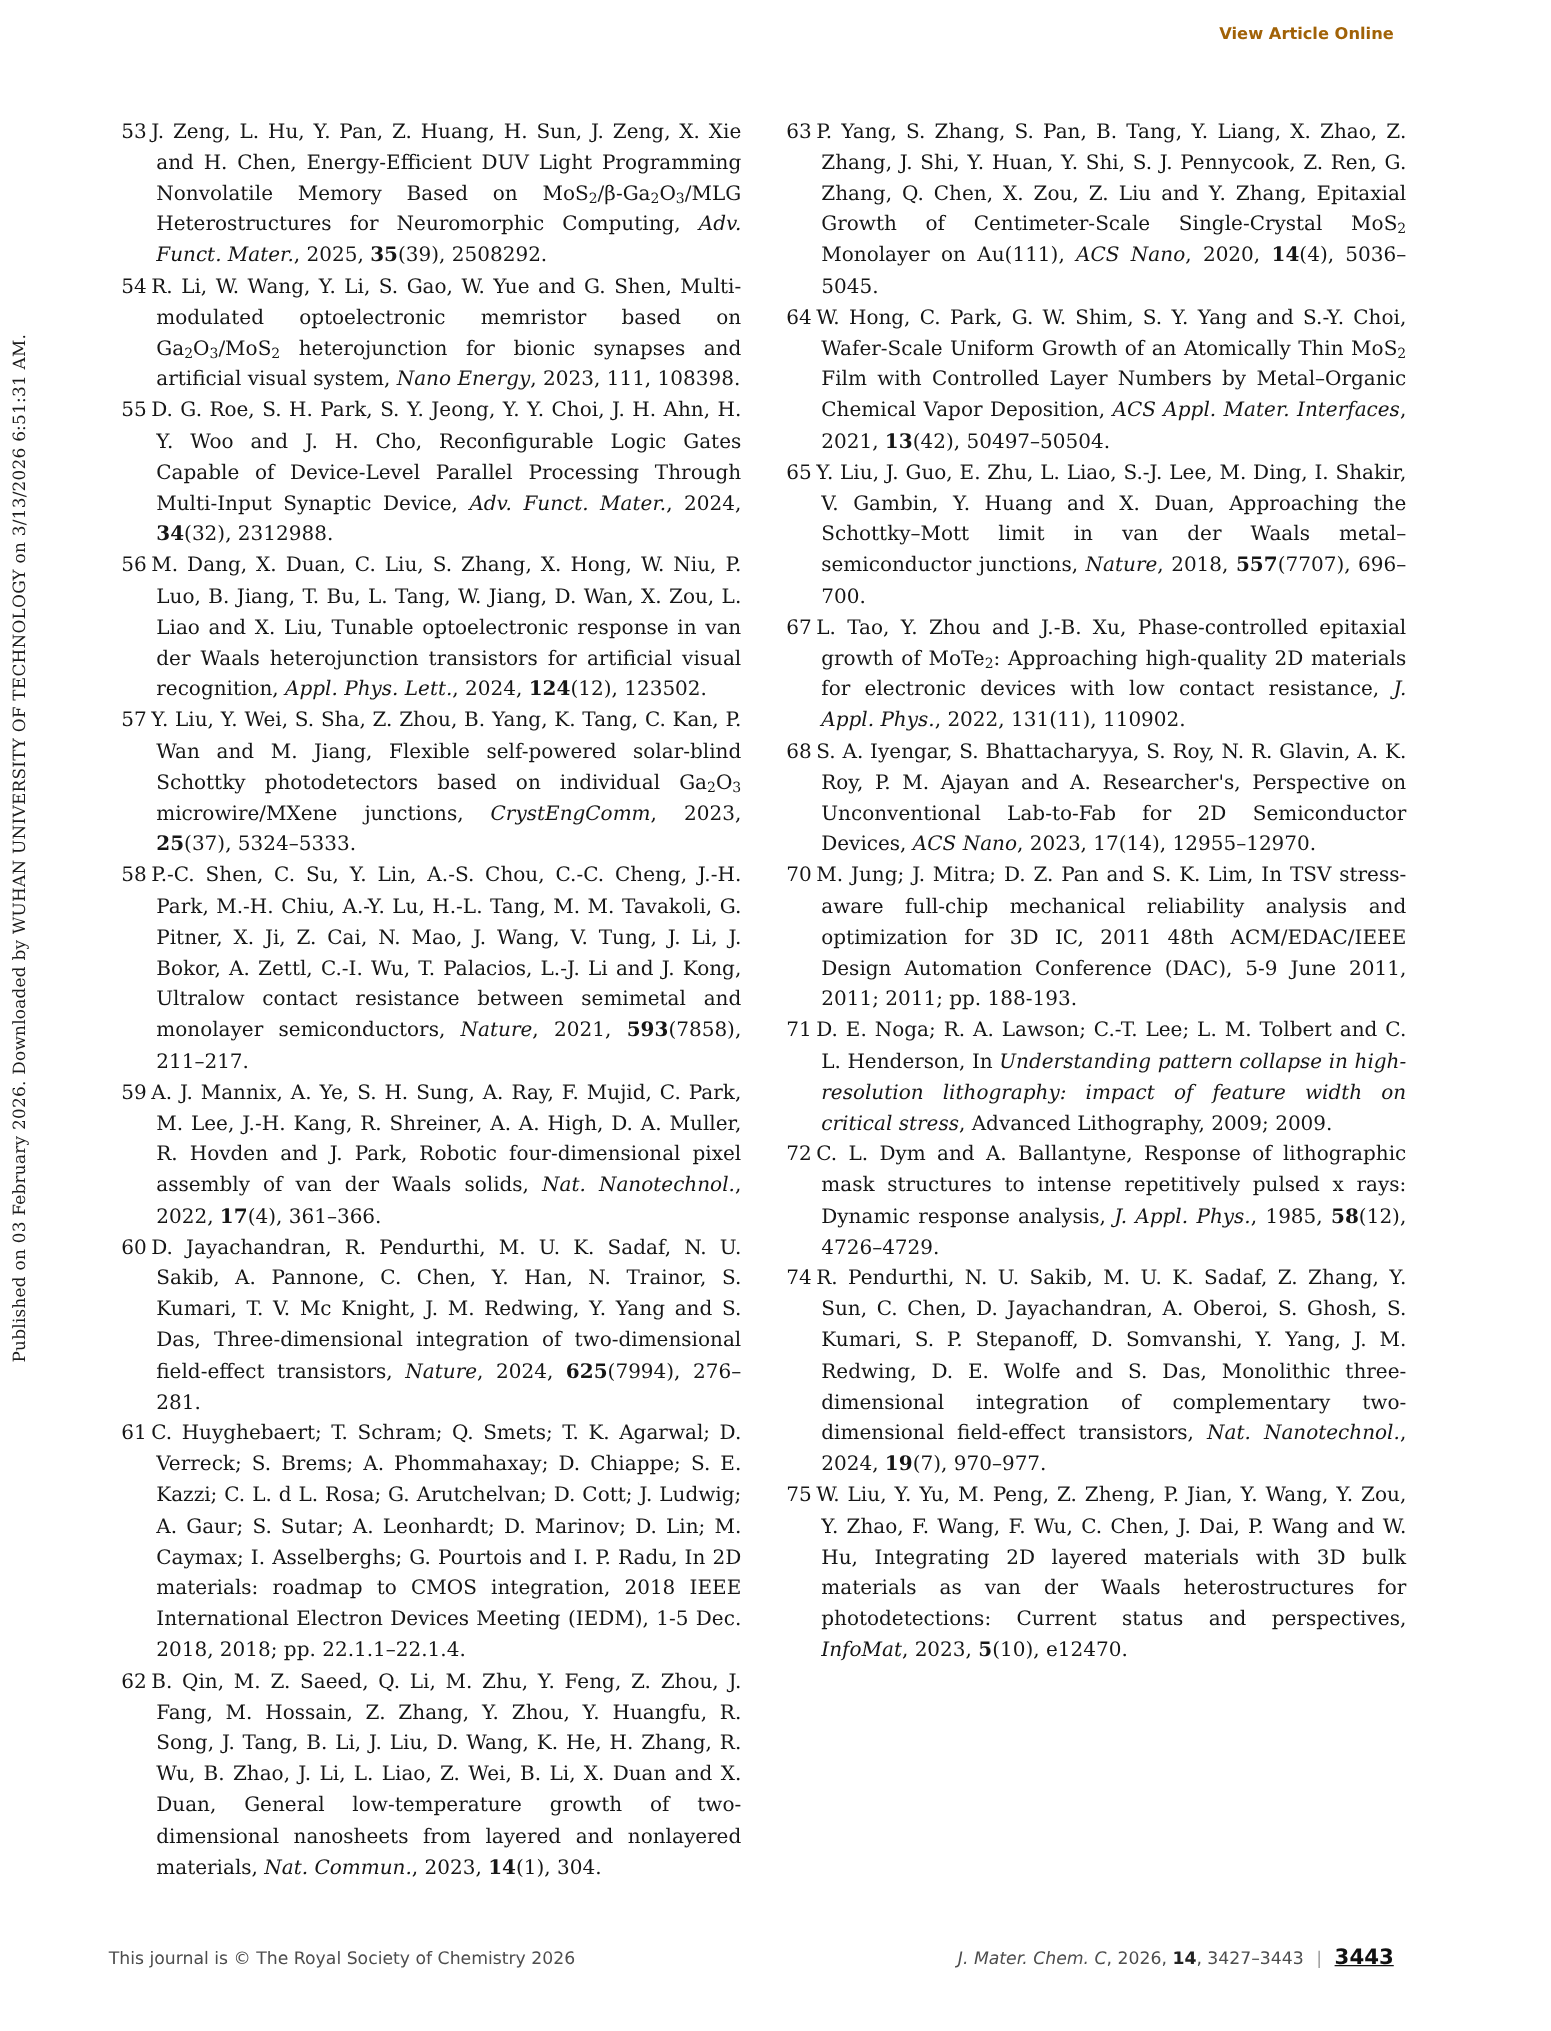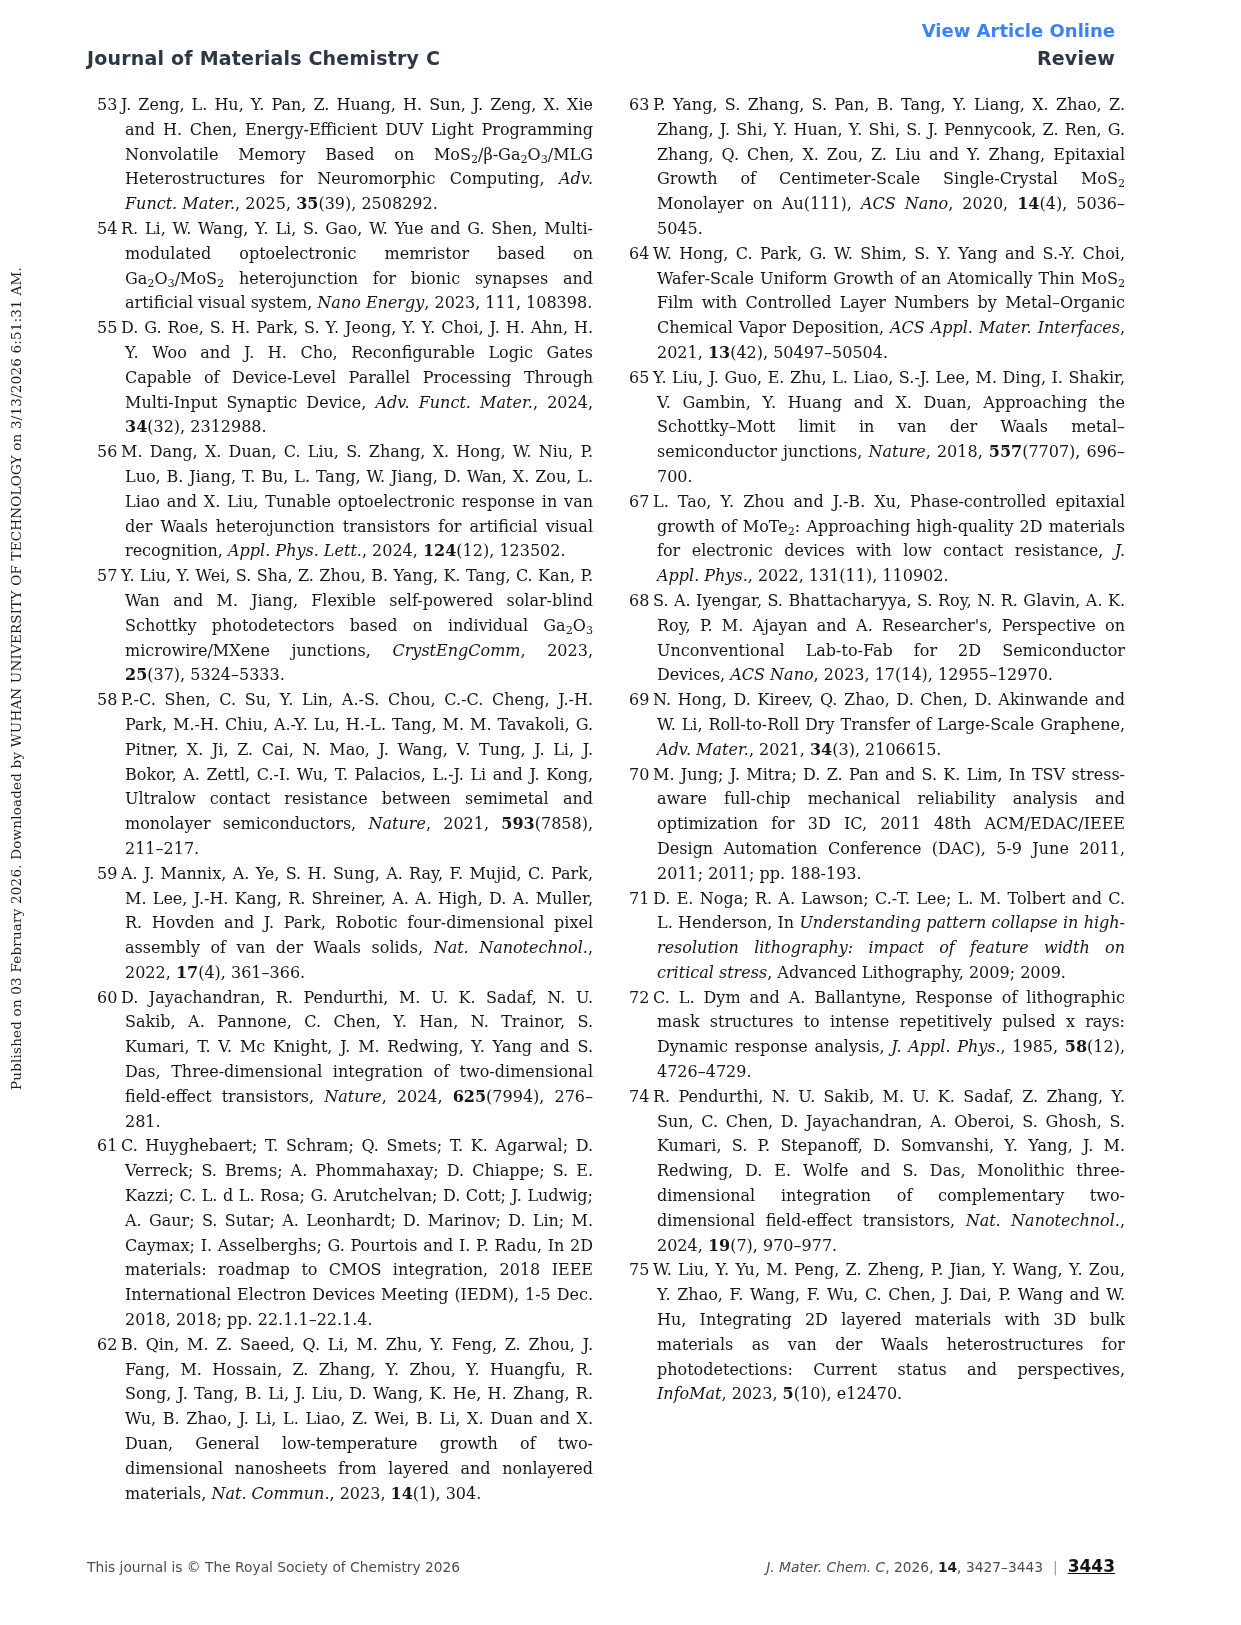--- a/index.html
+++ b/index.html
@@ -20,21 +20,21 @@
     font-family:"DejaVu Serif", serif;
     font-size:13.5px;
     letter-spacing:.2px;
     color:#1c1c1c;
     white-space:nowrap;
   }
   .view-online{
     position:absolute;
     top:20px;right:126px;
     font-family:"DejaVu Sans", sans-serif;
-    font-size:18px;font-weight:bold;color:#3b82f6;
+    font-size:13px;font-weight:bold;color:#a16207;
     text-decoration:none;
   }
   .header-row{
     position:absolute;
     top:47px;left:87px;width:1028px;
     display:flex;justify-content:space-between;align-items:baseline;
     font-family:"DejaVu Sans", sans-serif;
     font-weight:bold;font-size:19px;color:#2e3842;
     letter-spacing:.2px;
   }
@@ -69,45 +69,40 @@
 </style>
 </head>
 <body>
 
 <div class="page">
 
   <div class="side-note">Published on 03 February 2026. Downloaded by WUHAN UNIVERSITY OF TECHNOLOGY on 3/13/2026 6:51:31 AM.</div>
 
   <a class="view-online" href="#">View Article Online</a>
 
-  <div class="header-row">
-    <span>Journal of Materials Chemistry C</span>
-    <span>Review</span>
-  </div>
 
   <div class="columns">
     <div class="col">
         <div class="ref"><span class="num">53</span><span>J. Zeng, L. Hu, Y. Pan, Z. Huang, H. Sun, J. Zeng, X. Xie and H. Chen, Energy-Efficient DUV Light Programming Nonvolatile Memory Based on MoS</span><span class="sub">2</span><span>/β-Ga</span><span class="sub">2</span><span>O</span><span class="sub">3</span><span>/MLG Heterostructures for Neuromorphic Computing, </span><span class="i">Adv. Funct. Mater.</span><span>, 2025, </span><span class="b">35</span><span>(39), 2508292.</span></div>
         <div class="ref"><span class="num">54</span><span>R. Li, W. Wang, Y. Li, S. Gao, W. Yue and G. Shen, Multi-modulated optoelectronic memristor based on Ga</span><span class="sub">2</span><span>O</span><span class="sub">3</span><span>/MoS</span><span class="sub">2</span><span> heterojunction for bionic synapses and artificial visual system, </span><span class="i">Nano Energy</span><span>, 2023, 111, 108398.</span></div>
         <div class="ref"><span class="num">55</span><span>D. G. Roe, S. H. Park, S. Y. Jeong, Y. Y. Choi, J. H. Ahn, H. Y. Woo and J. H. Cho, Reconfigurable Logic Gates Capable of Device-Level Parallel Processing Through Multi-Input Synaptic Device, </span><span class="i">Adv. Funct. Mater.</span><span>, 2024, </span><span class="b">34</span><span>(32), 2312988.</span></div>
         <div class="ref"><span class="num">56</span><span>M. Dang, X. Duan, C. Liu, S. Zhang, X. Hong, W. Niu, P. Luo, B. Jiang, T. Bu, L. Tang, W. Jiang, D. Wan, X. Zou, L. Liao and X. Liu, Tunable optoelectronic response in van der Waals heterojunction transistors for artificial visual recognition, </span><span class="i">Appl. Phys. Lett.</span><span>, 2024, </span><span class="b">124</span><span>(12), 123502.</span></div>
         <div class="ref"><span class="num">57</span><span>Y. Liu, Y. Wei, S. Sha, Z. Zhou, B. Yang, K. Tang, C. Kan, P. Wan and M. Jiang, Flexible self-powered solar-blind Schottky photodetectors based on individual Ga</span><span class="sub">2</span><span>O</span><span class="sub">3</span><span> microwire/MXene junctions, </span><span class="i">CrystEngComm</span><span>, 2023, </span><span class="b">25</span><span>(37), 5324–5333.</span></div>
         <div class="ref"><span class="num">58</span><span>P.-C. Shen, C. Su, Y. Lin, A.-S. Chou, C.-C. Cheng, J.-H. Park, M.-H. Chiu, A.-Y. Lu, H.-L. Tang, M. M. Tavakoli, G. Pitner, X. Ji, Z. Cai, N. Mao, J. Wang, V. Tung, J. Li, J. Bokor, A. Zettl, C.-I. Wu, T. Palacios, L.-J. Li and J. Kong, Ultralow contact resistance between semimetal and monolayer semiconductors, </span><span class="i">Nature</span><span>, 2021, </span><span class="b">593</span><span>(7858), 211–217.</span></div>
         <div class="ref"><span class="num">59</span><span>A. J. Mannix, A. Ye, S. H. Sung, A. Ray, F. Mujid, C. Park, M. Lee, J.-H. Kang, R. Shreiner, A. A. High, D. A. Muller, R. Hovden and J. Park, Robotic four-dimensional pixel assembly of van der Waals solids, </span><span class="i">Nat. Nanotechnol.</span><span>, 2022, </span><span class="b">17</span><span>(4), 361–366.</span></div>
         <div class="ref"><span class="num">60</span><span>D. Jayachandran, R. Pendurthi, M. U. K. Sadaf, N. U. Sakib, A. Pannone, C. Chen, Y. Han, N. Trainor, S. Kumari, T. V. Mc Knight, J. M. Redwing, Y. Yang and S. Das, Three-dimensional integration of two-dimensional field-effect transistors, </span><span class="i">Nature</span><span>, 2024, </span><span class="b">625</span><span>(7994), 276–281.</span></div>
         <div class="ref"><span class="num">61</span><span>C. Huyghebaert; T. Schram; Q. Smets; T. K. Agarwal; D. Verreck; S. Brems; A. Phommahaxay; D. Chiappe; S. E. Kazzi; C. L. d L. Rosa; G. Arutchelvan; D. Cott; J. Ludwig; A. Gaur; S. Sutar; A. Leonhardt; D. Marinov; D. Lin; M. Caymax; I. Asselberghs; G. Pourtois and I. P. Radu, In 2D materials: roadmap to CMOS integration, 2018 IEEE International Electron Devices Meeting (IEDM), 1-5 Dec. 2018, 2018; pp. 22.1.1–22.1.4.</span></div>
         <div class="ref"><span class="num">62</span><span>B. Qin, M. Z. Saeed, Q. Li, M. Zhu, Y. Feng, Z. Zhou, J. Fang, M. Hossain, Z. Zhang, Y. Zhou, Y. Huangfu, R. Song, J. Tang, B. Li, J. Liu, D. Wang, K. He, H. Zhang, R. Wu, B. Zhao, J. Li, L. Liao, Z. Wei, B. Li, X. Duan and X. Duan, General low-temperature growth of two-dimensional nanosheets from layered and nonlayered materials, </span><span class="i">Nat. Commun.</span><span>, 2023, </span><span class="b">14</span><span>(1), 304.</span></div>
       </div>
     <div class="col">
         <div class="ref"><span class="num">63</span><span>P. Yang, S. Zhang, S. Pan, B. Tang, Y. Liang, X. Zhao, Z. Zhang, J. Shi, Y. Huan, Y. Shi, S. J. Pennycook, Z. Ren, G. Zhang, Q. Chen, X. Zou, Z. Liu and Y. Zhang, Epitaxial Growth of Centimeter-Scale Single-Crystal MoS</span><span class="sub">2</span><span> Monolayer on Au(111), </span><span class="i">ACS Nano</span><span>, 2020, </span><span class="b">14</span><span>(4), 5036–5045.</span></div>
         <div class="ref"><span class="num">64</span><span>W. Hong, C. Park, G. W. Shim, S. Y. Yang and S.-Y. Choi, Wafer-Scale Uniform Growth of an Atomically Thin MoS</span><span class="sub">2</span><span> Film with Controlled Layer Numbers by Metal–Organic Chemical Vapor Deposition, </span><span class="i">ACS Appl. Mater. Interfaces</span><span>, 2021, </span><span class="b">13</span><span>(42), 50497–50504.</span></div>
         <div class="ref"><span class="num">65</span><span>Y. Liu, J. Guo, E. Zhu, L. Liao, S.-J. Lee, M. Ding, I. Shakir, V. Gambin, Y. Huang and X. Duan, Approaching the Schottky–Mott limit in van der Waals metal–semiconductor junctions, </span><span class="i">Nature</span><span>, 2018, </span><span class="b">557</span><span>(7707), 696–700.</span></div>
         <div class="ref"><span class="num">67</span><span>L. Tao, Y. Zhou and J.-B. Xu, Phase-controlled epitaxial growth of MoTe</span><span class="sub">2</span><span>: Approaching high-quality 2D materials for electronic devices with low contact resistance, </span><span class="i">J. Appl. Phys.</span><span>, 2022, 131(11), 110902.</span></div>
         <div class="ref"><span class="num">68</span><span>S. A. Iyengar, S. Bhattacharyya, S. Roy, N. R. Glavin, A. K. Roy, P. M. Ajayan and A. Researcher's, Perspective on Unconventional Lab-to-Fab for 2D Semiconductor Devices, </span><span class="i">ACS Nano</span><span>, 2023, 17(14), 12955–12970.</span></div>
-        <div class="ref"><span class="num">69</span><span>N. Hong, D. Kireev, Q. Zhao, D. Chen, D. Akinwande and W. Li, Roll-to-Roll Dry Transfer of Large-Scale Graphene, </span><span class="i">Adv. Mater.</span><span>, 2021, </span><span class="b">34</span><span>(3), 2106615.</span></div>
         <div class="ref"><span class="num">70</span><span>M. Jung; J. Mitra; D. Z. Pan and S. K. Lim, In TSV stress-aware full-chip mechanical reliability analysis and optimization for 3D IC, 2011 48th ACM/EDAC/IEEE Design Automation Conference (DAC), 5-9 June 2011, 2011; 2011; pp. 188-193.</span></div>
         <div class="ref"><span class="num">71</span><span>D. E. Noga; R. A. Lawson; C.-T. Lee; L. M. Tolbert and C. L. Henderson, In </span><span class="i">Understanding pattern collapse in high-resolution lithography: impact of feature width on critical stress</span><span>, Advanced Lithography, 2009; 2009.</span></div>
         <div class="ref"><span class="num">72</span><span>C. L. Dym and A. Ballantyne, Response of lithographic mask structures to intense repetitively pulsed x rays: Dynamic response analysis, </span><span class="i">J. Appl. Phys.</span><span>, 1985, </span><span class="b">58</span><span>(12), 4726–4729.</span></div>
         <div class="ref"><span class="num">74</span><span>R. Pendurthi, N. U. Sakib, M. U. K. Sadaf, Z. Zhang, Y. Sun, C. Chen, D. Jayachandran, A. Oberoi, S. Ghosh, S. Kumari, S. P. Stepanoff, D. Somvanshi, Y. Yang, J. M. Redwing, D. E. Wolfe and S. Das, Monolithic three-dimensional integration of complementary two-dimensional field-effect transistors, </span><span class="i">Nat. Nanotechnol.</span><span>, 2024, </span><span class="b">19</span><span>(7), 970–977.</span></div>
         <div class="ref"><span class="num">75</span><span>W. Liu, Y. Yu, M. Peng, Z. Zheng, P. Jian, Y. Wang, Y. Zou, Y. Zhao, F. Wang, F. Wu, C. Chen, J. Dai, P. Wang and W. Hu, Integrating 2D layered materials with 3D bulk materials as van der Waals heterostructures for photodetections: Current status and perspectives, </span><span class="i">InfoMat</span><span>, 2023, </span><span class="b">5</span><span>(10), e12470.</span></div>
       </div>
   </div>
 
   <div class="footer">
     <span>This journal is © The Royal Society of Chemistry 2026</span>

